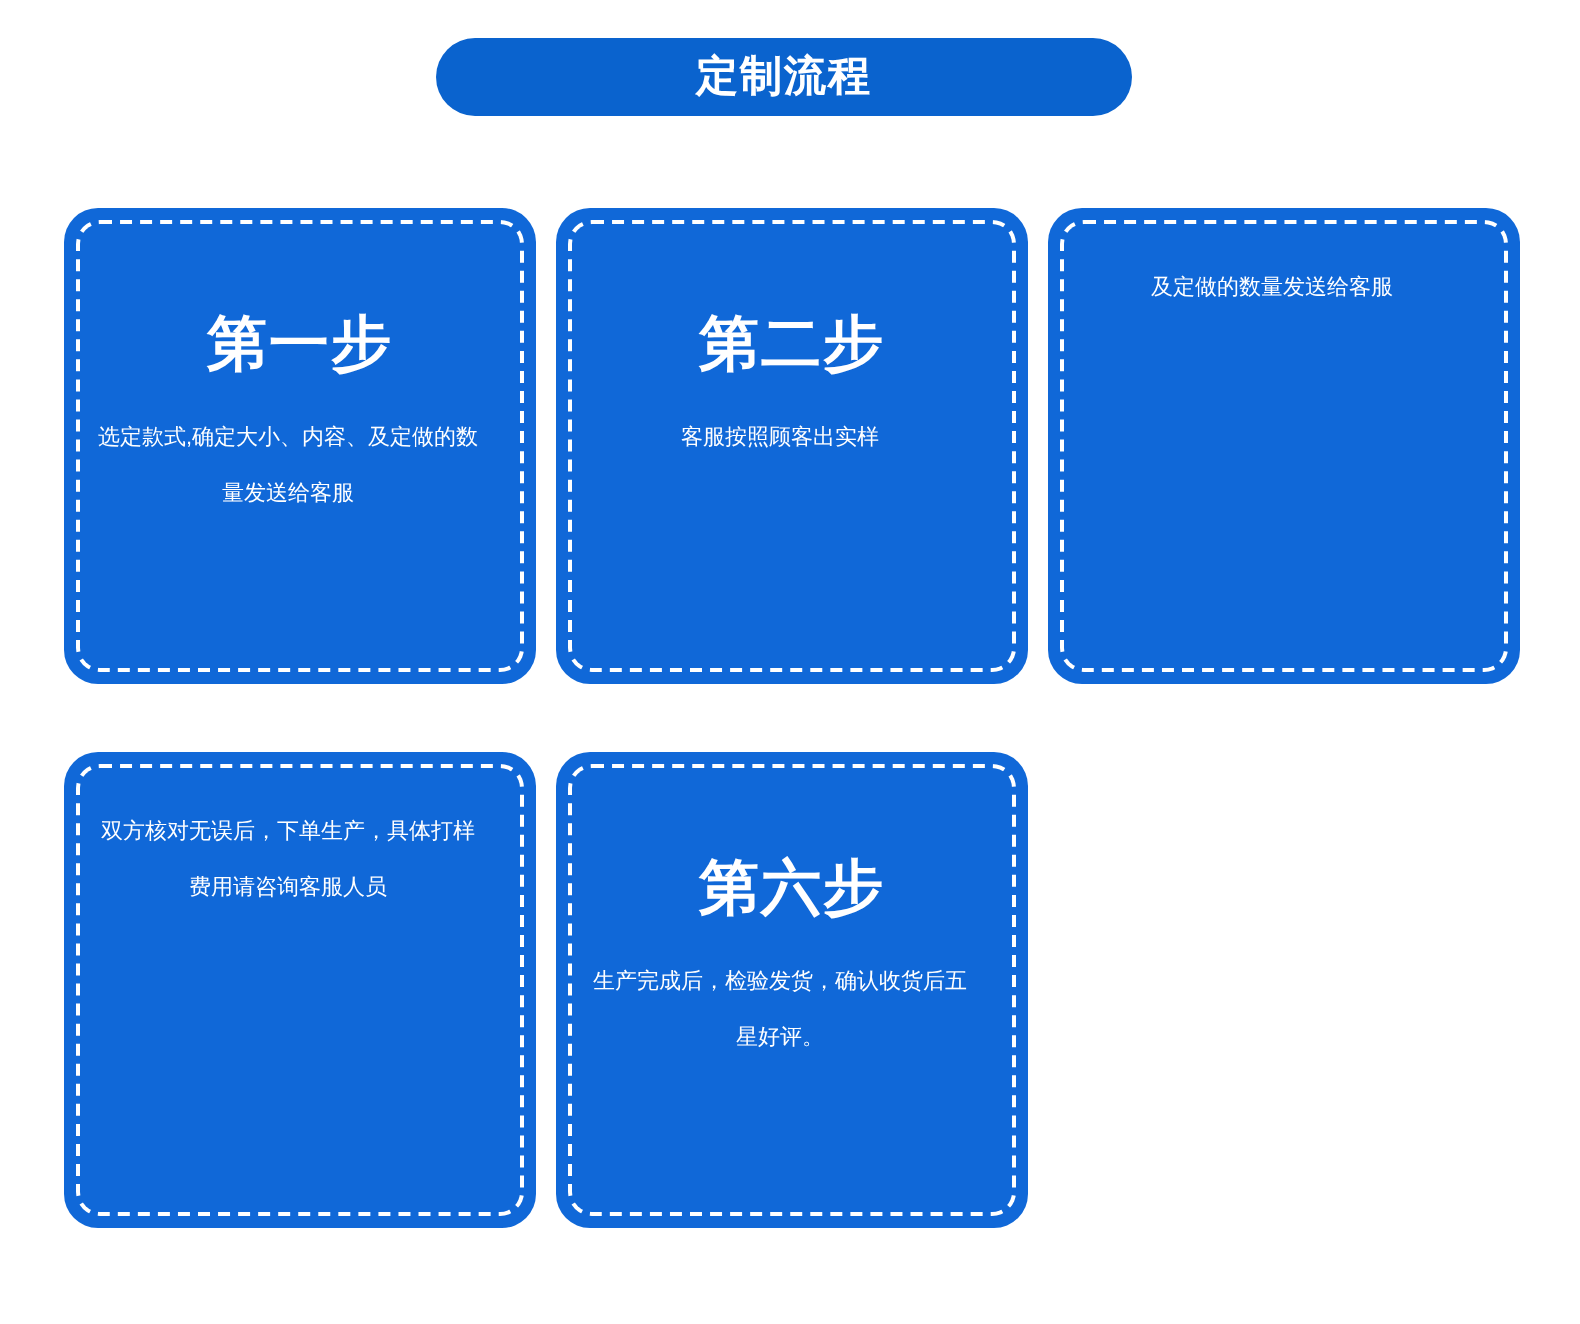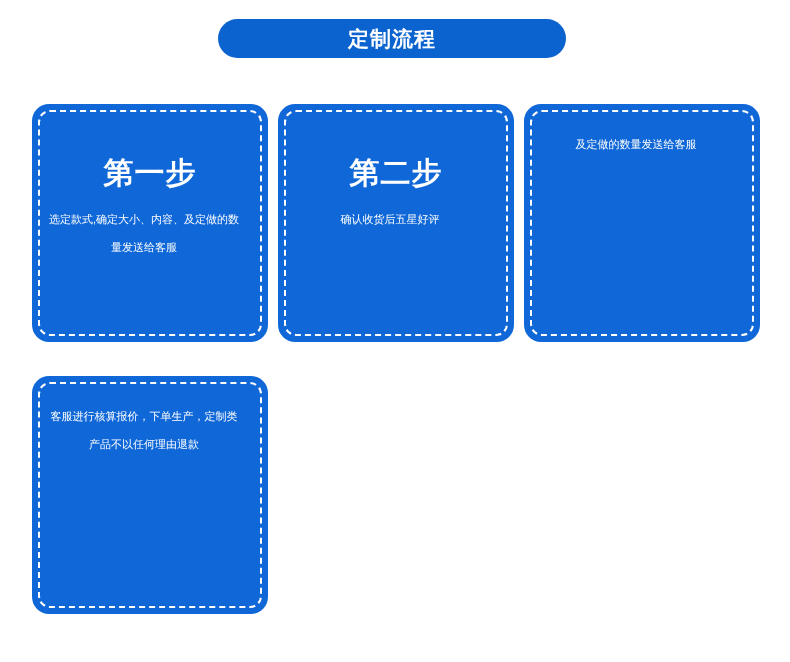--- a/index.html
+++ b/index.html
@@ -114,27 +114,31 @@
 
   <div class="grid">
 
     <div class="card">
       <div class="card-heading">第一步</div>
       <div class="card-body">选定款式,确定大小、内容、及定做的数量发送给客服</div>
     </div>
 
     <div class="card">
       <div class="card-heading">第二步</div>
-      <div class="card-body">确认收货后五星好评</div>
+      <div class="card-body">客服按照顾客出实样</div>
     </div>
 
     <div class="card">
       <div class="card-body">及定做的数量发送给客服</div>
     </div>
 
 
     <div class="card">
-      <div class="card-body">客服进行核算报价，下单生产，定制类产品不以任何理由退款</div>
+      <div class="card-body">双方核对无误后，下单生产，具体打样费用请咨询客服人员</div>
     </div>
 
+    <div class="card">
+      <div class="card-heading">第六步</div>
+      <div class="card-body">生产完成后，检验发货，确认收货后五星好评。</div>
+    </div>
 
   </div>
 </div>
 
 </body></html>

